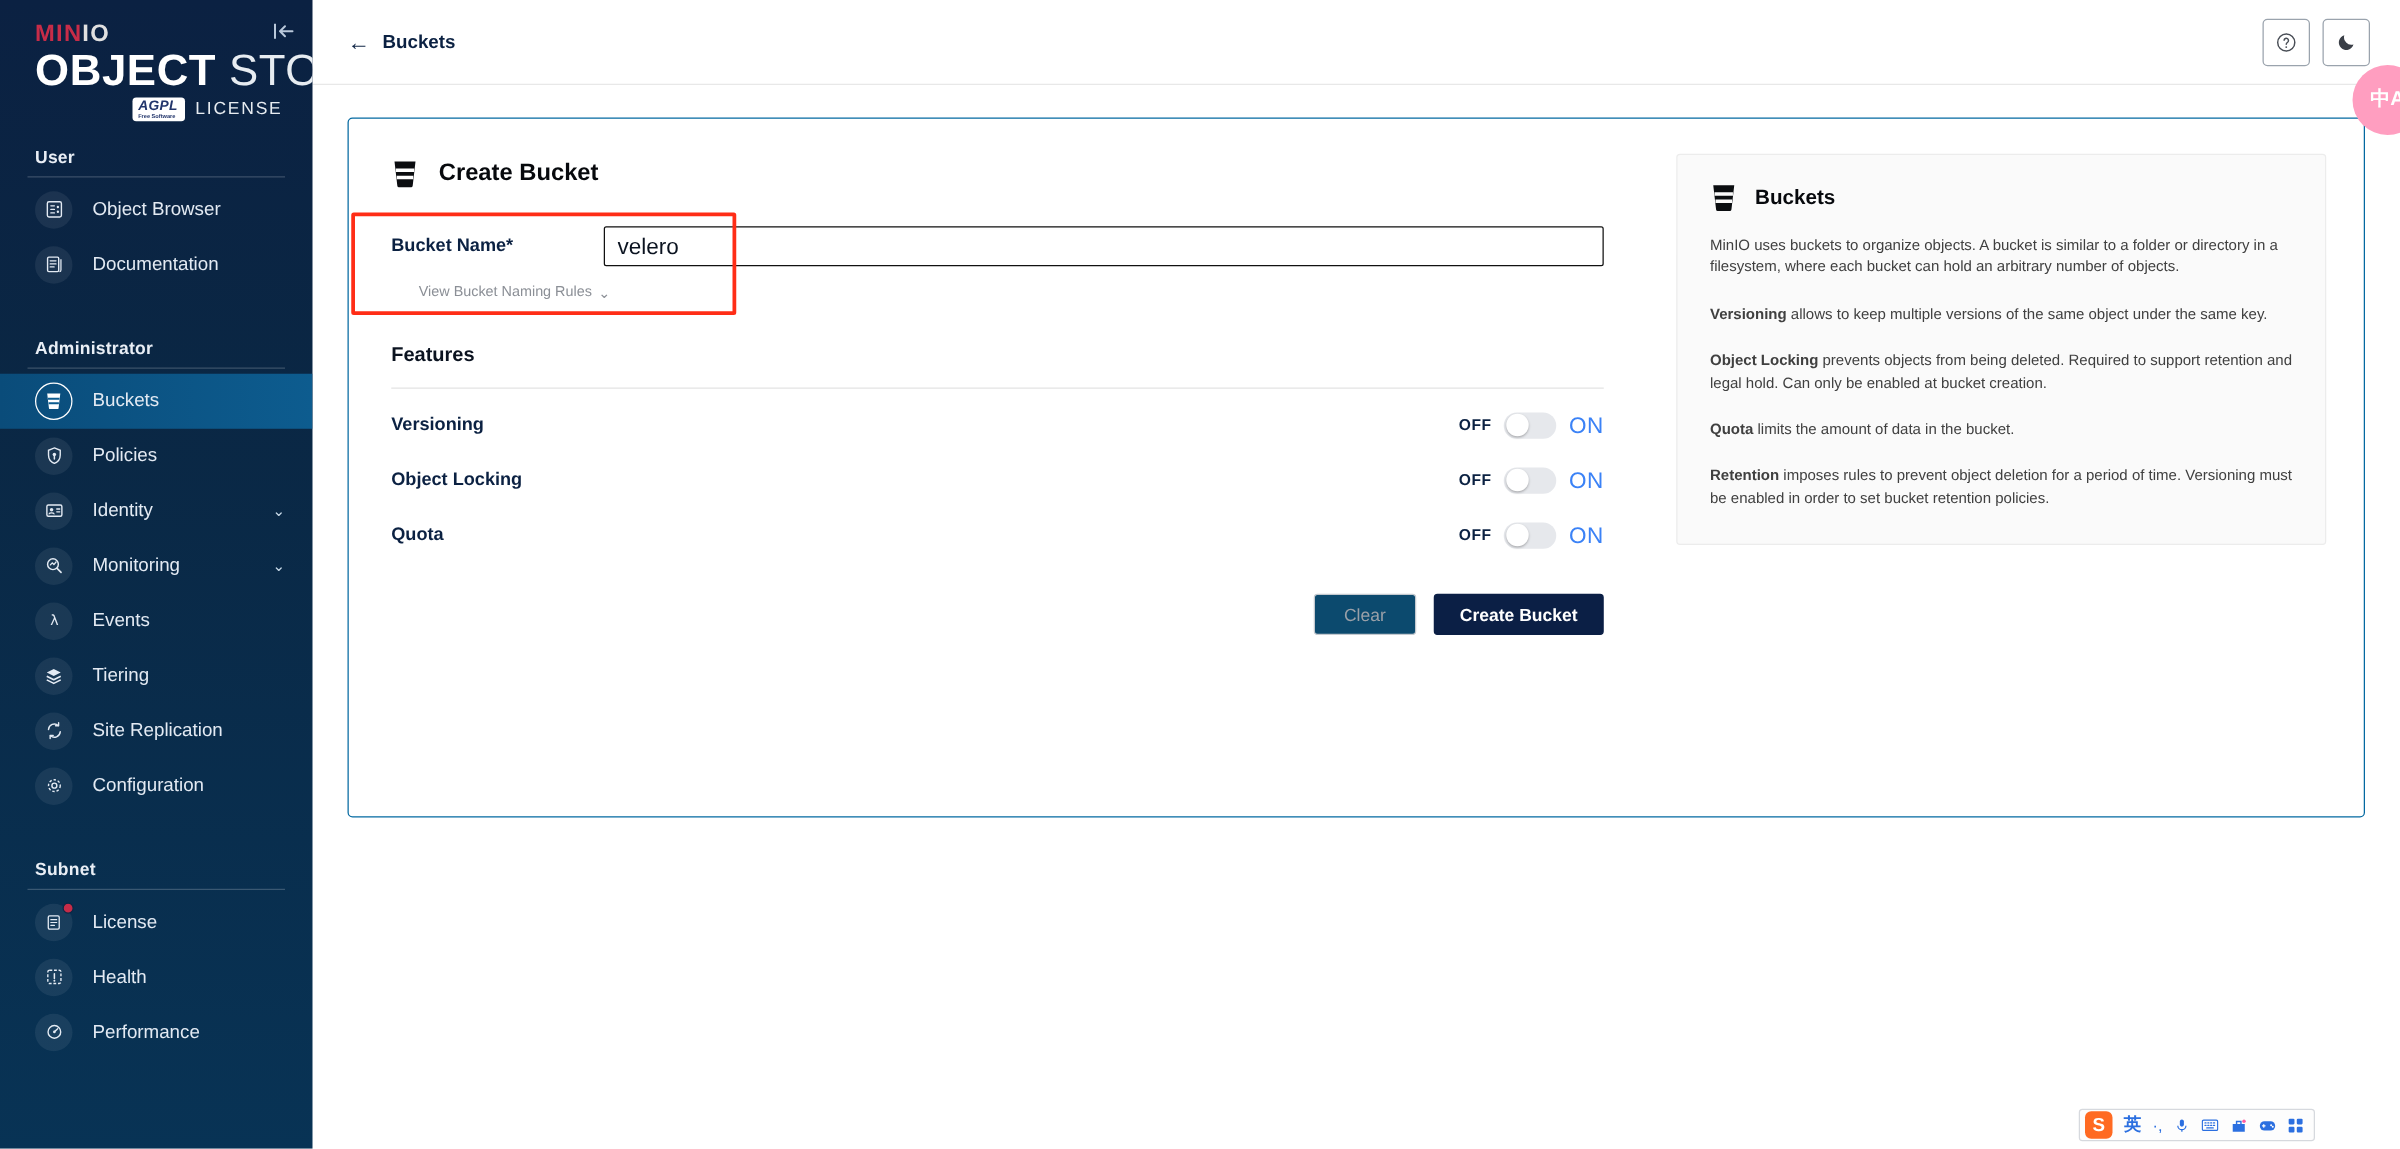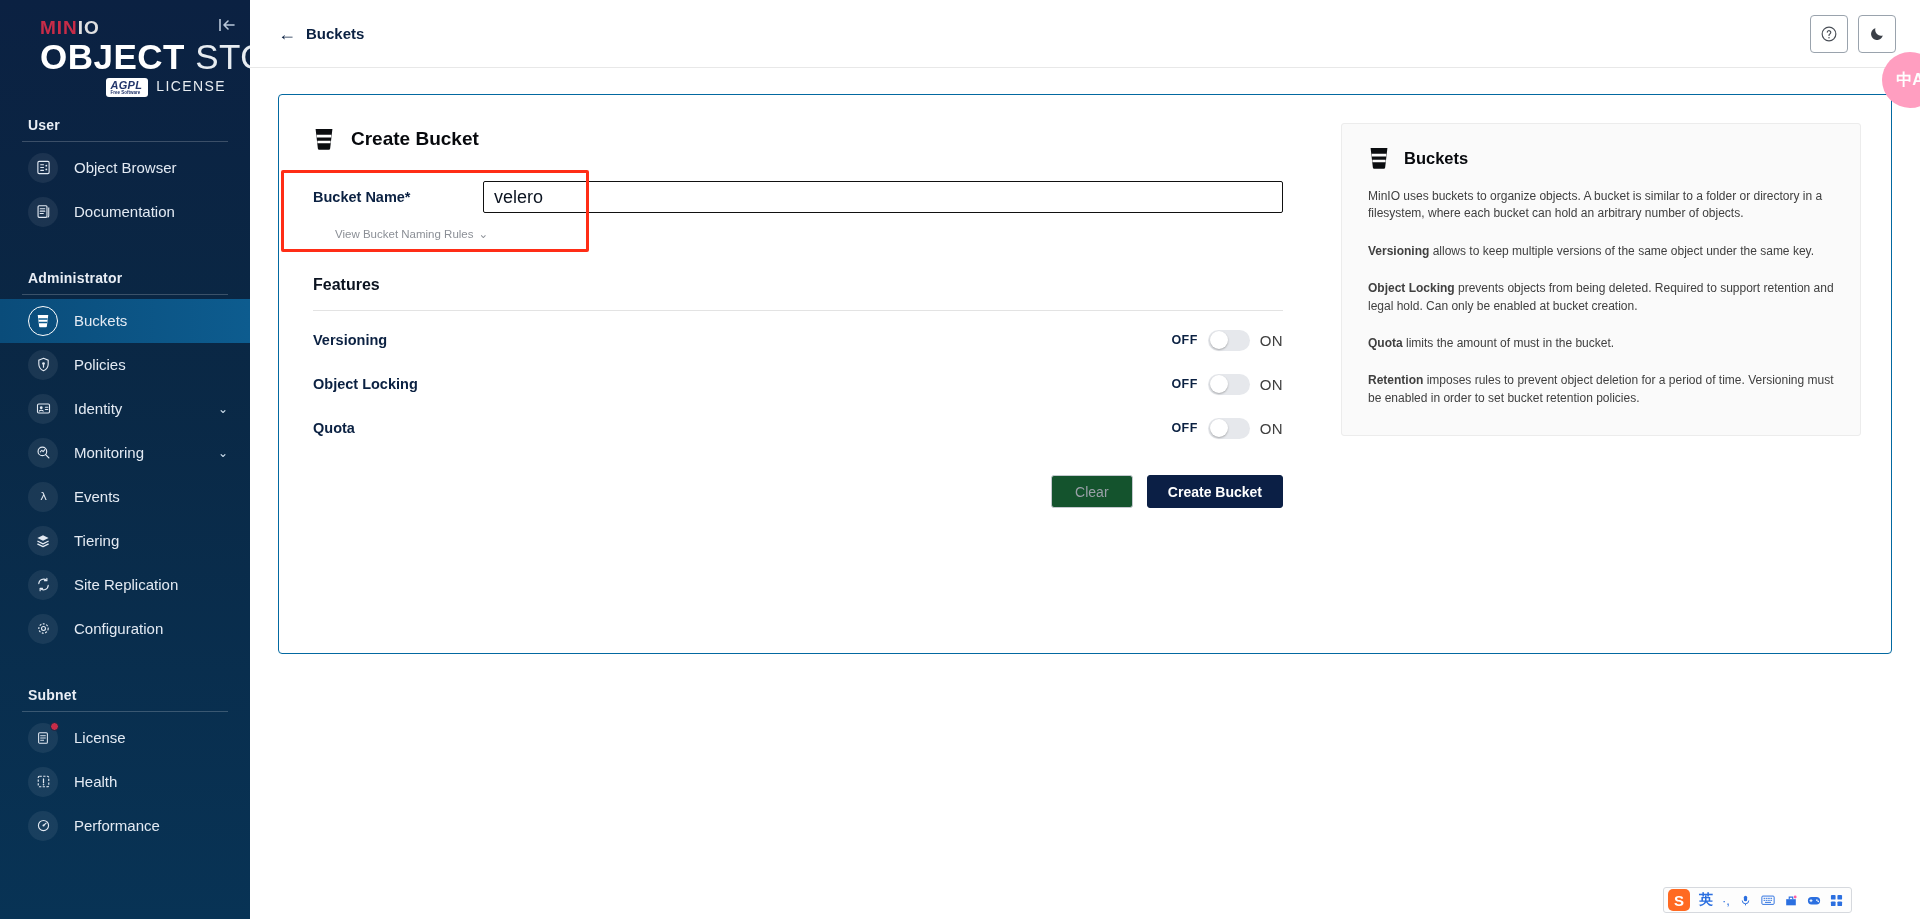--- a/index.html
+++ b/index.html
@@ -9,21 +9,21 @@
     background: #fff; overflow: hidden;
   }
   .app { display: flex; width: 1920px; height: 919px; position: relative; }
 
   
   .sidebar {
     width: 250px; height: 919px; flex: 0 0 250px;
     background: linear-gradient(180deg,#0b2142 0%, #0a2744 35%, #083355 100%);
     color: #fff; position: relative; overflow: hidden;
   }
-  .brand { padding: 18px 22px 10px 40px; position: relative; }
+  .brand { padding: 18px 22px 10px 28px; position: relative; }
   .brand-minio {
     font-size: 19px; font-weight: bold; letter-spacing: 1px;
     color: #c72c48; line-height: 1;
   }
   .brand-minio .io { color: #e0e0e0; }
   .brand-main {
     font-size: 35px; font-weight: bold; letter-spacing: .5px;
     line-height: 1.05; margin-top: 2px; white-space: nowrap;
   }
   .brand-main .b1 { color:#ffffff; font-weight:bold; }
@@ -123,37 +123,37 @@
     display:inline-flex; align-items:center; gap:5px; cursor:pointer;
   }
 
   .features-head { font-size:16px; font-weight:bold; color:#0b1320; margin-top: 34px; }
   .features-rule { height:1px; background:#e3e3e3; margin: 16px 0 0 0; }
 
   .toggle-row { display:flex; align-items:center; height: 30px; margin-top: 14px; }
   .toggle-name { font-size:14.5px; font-weight:bold; color:#0b2142; }
   .toggle-ctrl { margin-left:auto; display:flex; align-items:center; gap:10px;text-align:center; }
   .tg-off { font-size:12.5px; font-weight:bold; color:#0b2142; letter-spacing:.4px; }
-  .tg-on  { font-size:15px; color:#404040; letter-spacing:.4px; }
+  .tg-on  { font-size:18px; color:#3b82f6; letter-spacing:.4px; }
   .switch {
     width:42px; height:21px; border-radius:11px; background:#e6e8ec;
     position:relative; cursor:pointer;
   }
   .switch .knob {
     position:absolute; top:1.5px; left:2px; width:18px; height:18px;
     border-radius:50%; background:#fff; box-shadow:0 1px 2px rgba(0,0,0,.28);
   }
 
   .btn-row { display:flex; justify-content:flex-end; gap:14px; margin-top: 32px; }
   .btn {
     height:33px; border-radius:3px; font-size:14px; cursor:pointer;
     padding: 0 20px; display:flex; align-items:center; justify-content:center;
     font-family:"Liberation Sans", sans-serif;
   }
-  .btn-clear { background:#14532d; border:1px solid #c4c9cf; color:#9aa0a8; min-width:82px; }
+  .btn-clear { background:#0c4a6e; border:1px solid #c4c9cf; color:#9aa0a8; min-width:82px; }
   .btn-primary { background:#0b1f45; border:1px solid #0b1f45; color:#fff; font-weight:bold; }
 
   .info-col { flex:0 0 576px; padding: 28px 30px 0 26px; }
   .info-card {
     background:#fafafa; border:1px solid #ececec; border-radius:3px;
     padding: 22px 26px 28px 26px;
   }
   .info-head { display:flex; align-items:center; gap:14px; margin-bottom: 18px; }
   .info-head-text { font-size:16.5px; font-weight:bold; color:#07090d; }
   .info-p { font-size:12px; line-height:1.45; color:#404040; margin-bottom: 20px; }
@@ -464,21 +464,21 @@
                     <path d="M1.4 1.4h11.2l-1.5 13a.9.9 0 01-.9.8H3.8a.9.9 0 01-.9-.8z" fill="#0b0d10"></path>
                     <path d="M2.1 6.1h9.8M2.6 10h8.8" stroke="#fafafa" stroke-width="1.8"></path>
                   </svg>
               </span>
               <span class="info-head-text">Buckets</span>
             </div>
 
             <p class="info-p"><span>MinIO uses buckets to organize objects. A bucket is similar to a folder or directory in a filesystem, where each bucket can hold an arbitrary number of objects.</span></p>
             <p class="info-p"><b>Versioning</b><span> allows to keep multiple versions of the same object under the same key.</span></p>
             <p class="info-p"><b>Object Locking</b><span> prevents objects from being deleted. Required to support retention and legal hold. Can only be enabled at bucket creation.</span></p>
-            <p class="info-p"><b>Quota</b><span> limits the amount of must in the bucket.</span></p>
+            <p class="info-p"><b>Quota</b><span> limits the amount of data in the bucket.</span></p>
             <p class="info-p"><b>Retention</b><span> imposes rules to prevent object deletion for a period of time. Versioning must be enabled in order to set bucket retention policies.</span></p>
           </div>
         </div>
 
         <div class="highlight-box" style="left:2px; top:75px; width:308px; height:82px;"></div>
       </div>
     </div>
   </section>
 
   <div class="ime-bubble">

